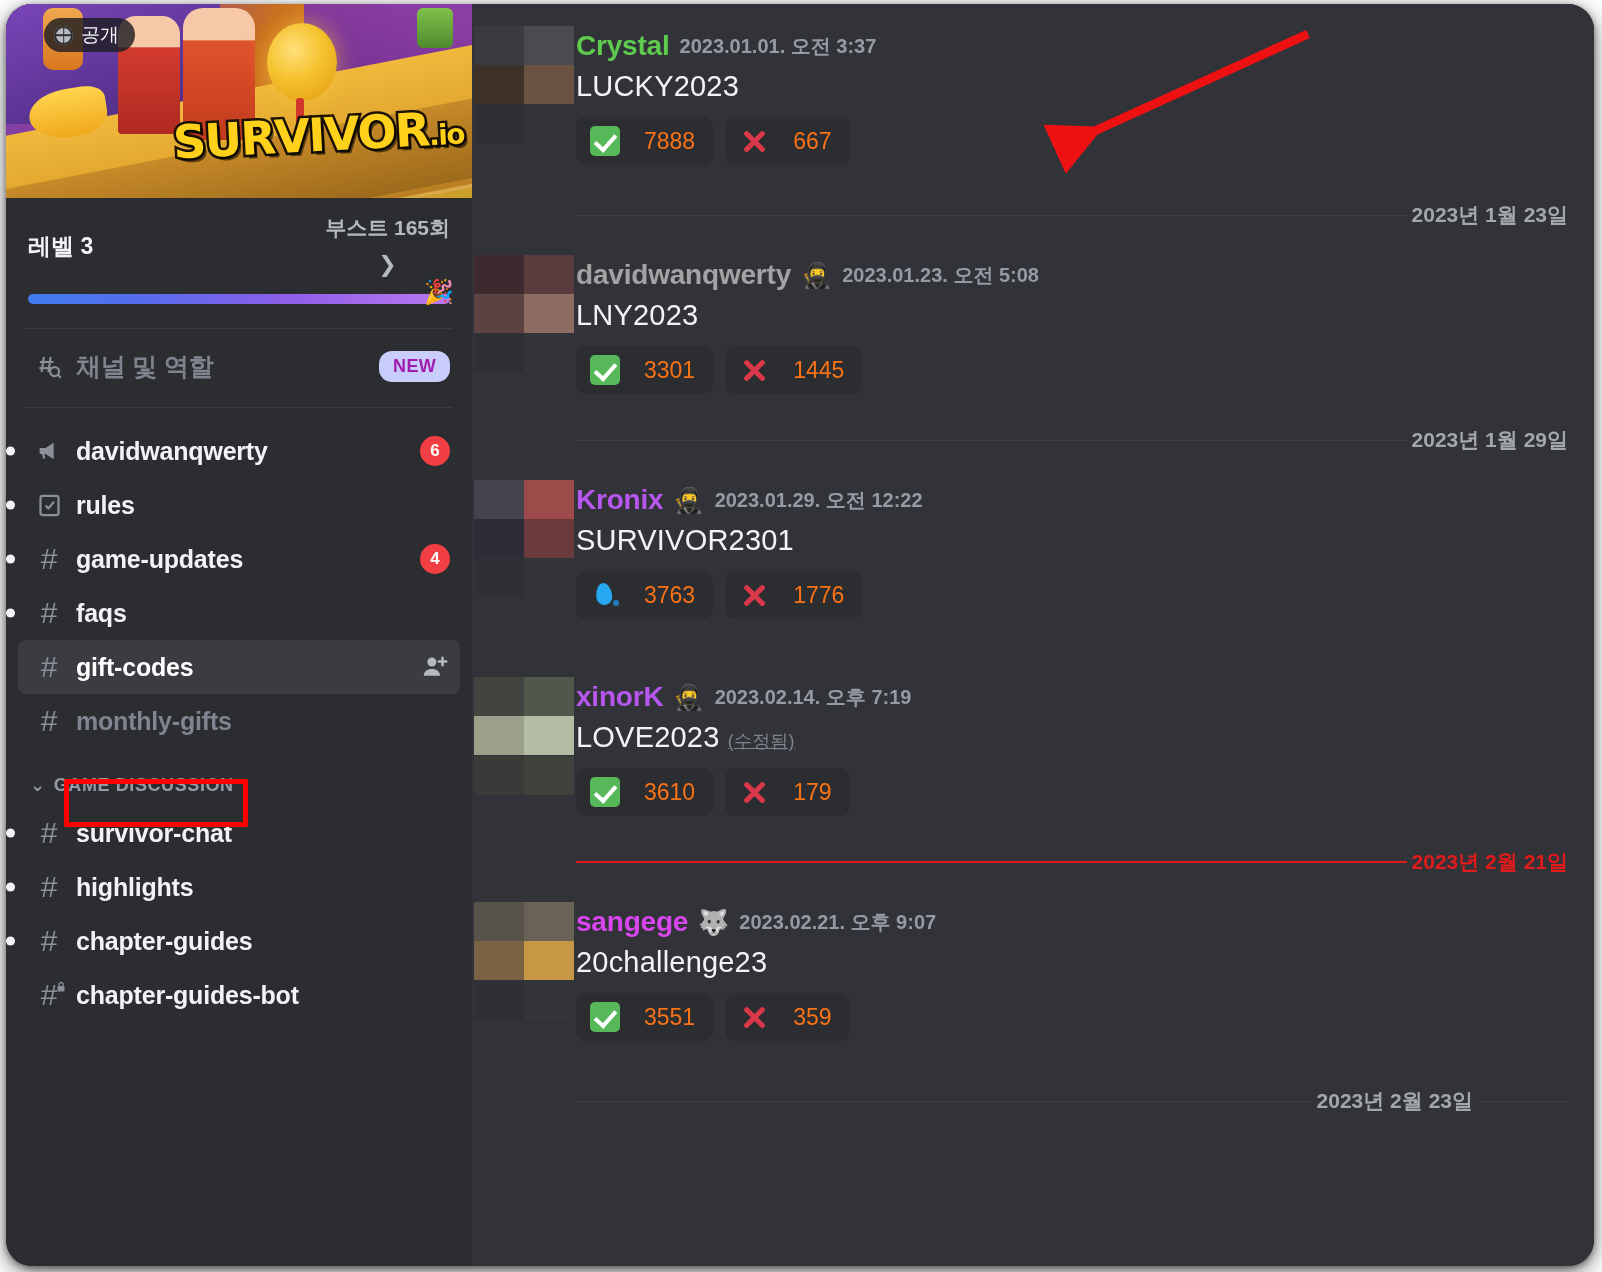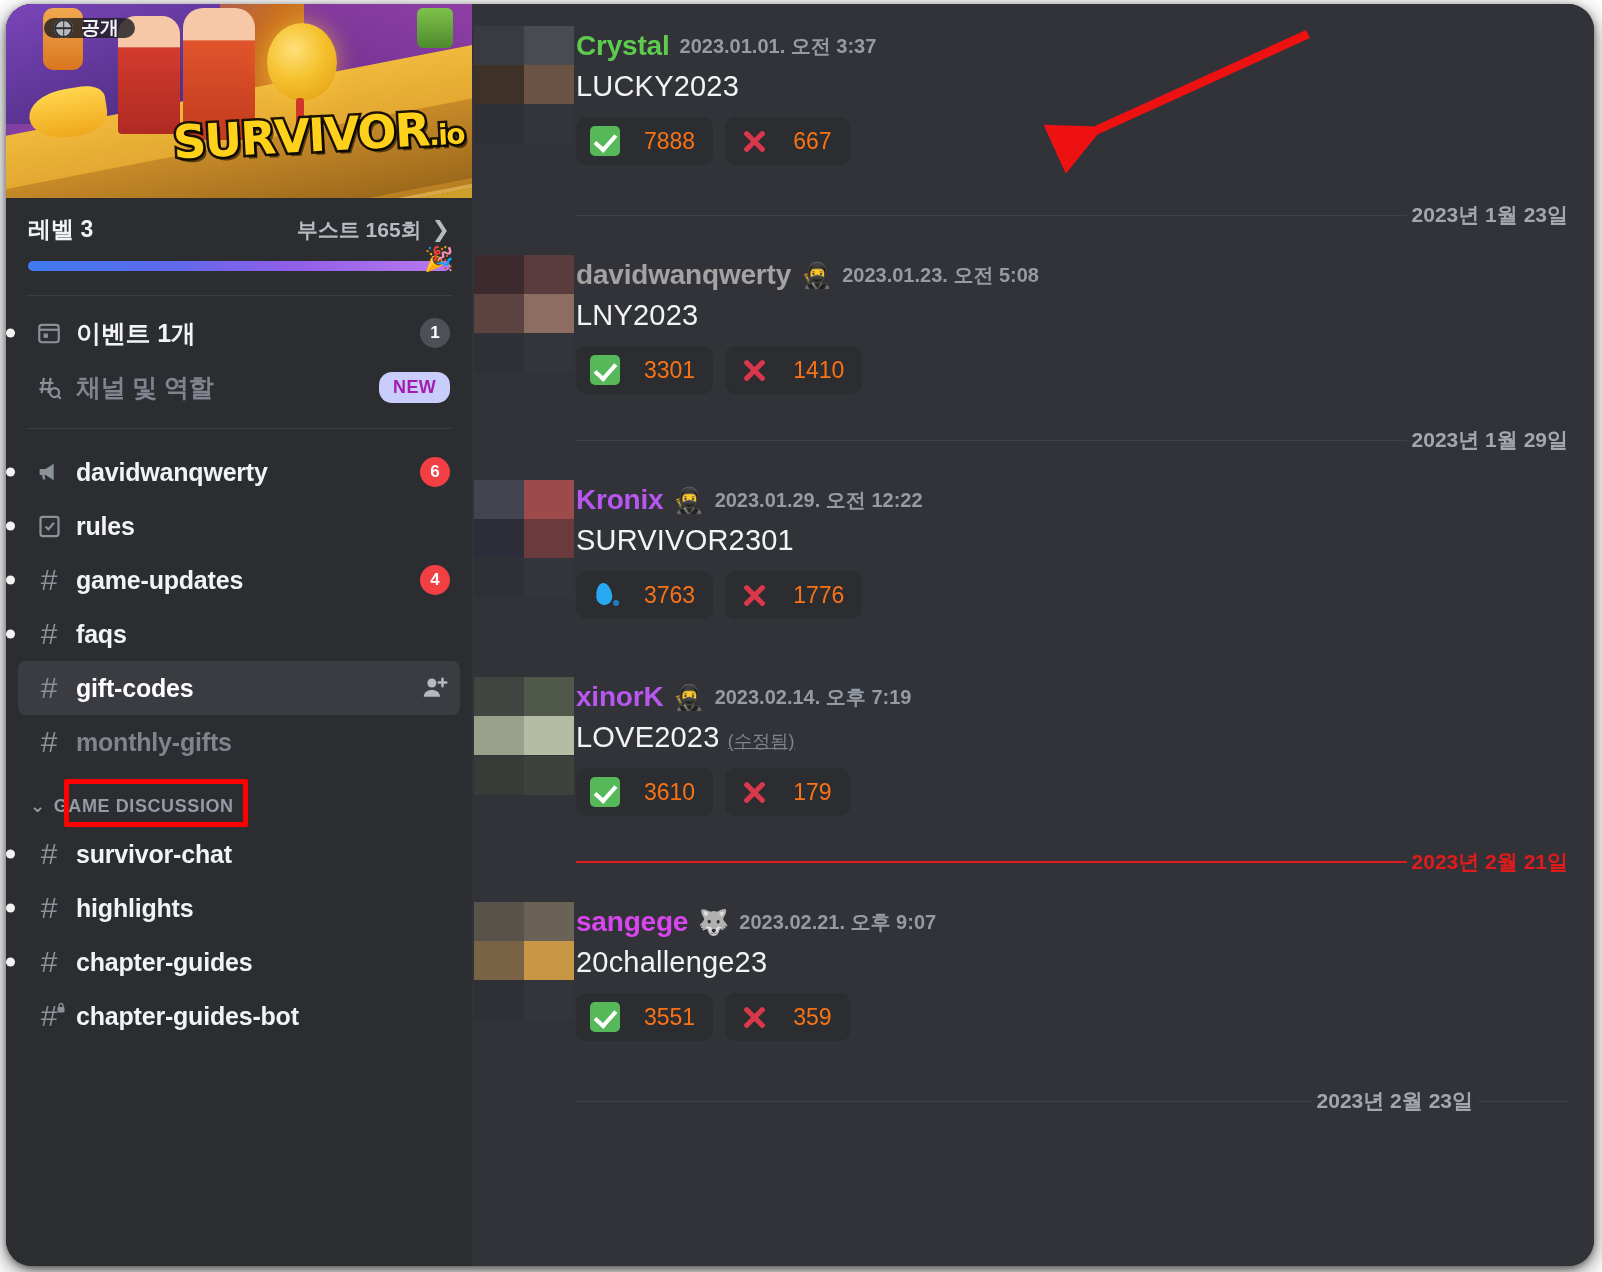--- a/index.html
+++ b/index.html
@@ -103,27 +103,27 @@
     paint-order: stroke fill;
     font-family: "DejaVu Sans", sans-serif;
     transform: rotate(-3deg);
     text-shadow: 3px 4px 0 rgba(0,0,0,.55);
   }
   .survivor-logo .io { font-size: 28px; }
 
   .public-badge {
     position: absolute;
     left: 38px; top: 14px;
-    height: 20px;
+    height: 34px;
     padding: 0 16px 0 10px;
     display: flex; align-items: center; gap: 8px;
     background: rgba(30,31,34,0.82);
     border-radius: 17px;
     color: #f2f3f5;
-    font-size: 19px; font-weight: 700;
+    font-size: 19px; font-weight: 400;
     z-index: 5;
   }
   .globe {
     width: 19px; height: 19px; border-radius: 50%;
     background: #b9bbbe;
     position: relative; flex: 0 0 19px;
     box-shadow: inset 0 0 0 2px #2b2d31;
   }
   .globe:before{
     content:''; position:absolute; left:50%; top:1px; width:1.6px; height:17px;
@@ -131,21 +131,21 @@
   }
   .globe:after{
     content:''; position:absolute; top:50%; left:1px; width:17px; height:1.6px;
     background:#2b2d31; transform:translateY(-50%);
   }
 
   
   .level-block { padding: 16px 22px 10px 22px; }
   .level-row { display: flex; align-items: center; justify-content: space-between; }
   .level-text { color: #f2f3f5; font-size: 23px; font-weight: 700; }
-  .boost-right { display:flex; align-items:center; gap: 10px; color:#b5bac1; font-size: 21px; font-weight:600;}
+  .boost-right { display:flex; align-items:center; gap: 10px; color:#b5bac1; font-size: 21px; font-weight:600;flex-direction:column;}
   .chev { color: #b5bac1; font-size: 22px; font-weight: 400; }
   .boost-bar-wrap { position: relative; margin-top: 16px; height: 10px; }
   .boost-bar {
     height: 10px; border-radius: 5px;
     background: linear-gradient(90deg,#3f7bf0 0%, #5a6bec 30%, #8f5fe8 62%, #b978f0 100%);
   }
   .party { position:absolute; right:-4px; top:-16px; font-size: 24px; }
 
   .sep { height: 1px; background: #3a3c41; margin: 14px 20px 0 20px; }
 
@@ -335,32 +335,20 @@
       <div class="boost-bar-wrap">
         <div class="boost-bar"></div>
         <span class="party">🎉</span>
       </div>
     </div>
 
     <div class="sep"></div>
 
     <div class="nav">
 
-      <div class="nav-item korean white">
-        <span class="pip"></span>
-        <span class="ico">
-          <svg width="26" height="26" viewBox="0 0 24 24" fill="none" stroke="currentColor" stroke-width="2">
-            <rect x="3" y="4.5" width="18" height="16" rx="2.5"></rect>
-              <path d="M3 9h18"></path>
-              <rect x="7" y="12.5" width="4" height="4" fill="currentColor" stroke="none"></rect>
-          </svg>
-        </span>
-        <span class="lbl">이벤트 1개</span>
-        <span class="badge-count">1</span>
-      </div>
 
       <div class="nav-item korean dim">
         <span class="ico">
           <svg width="27" height="27" viewBox="0 0 24 24" fill="none" stroke="currentColor" stroke-width="1.9">
             <path d="M7 3.5 5 17"></path>
               <path d="M13 3.5 11 17"></path>
               <path d="M3.5 8h12"></path>
               <path d="M3 13.5h11"></path>
             <circle cx="16.5" cy="16.5" r="4"></circle>
               <path d="M19.6 19.6 22 22"></path>
@@ -521,21 +509,21 @@
           <span class="tstamp">2023.01.23. 오전 5:08</span>
         </div>
         <div class="mtext">LNY2023</div>
         <div class="reactions">
           <div class="react">
             <span class="rx-check"></span>
             <span class="num">3301</span>
           </div>
           <div class="react">
             <span class="rx-x"></span>
-            <span class="num">1410</span>
+            <span class="num">1445</span>
           </div>
         </div>
       </div>
     </div>
 
     <div style="height:32px"></div>
     <div class="divider">
       <span class="line"></span>
       <span class="dlabel">2023년 1월 29일</span>
     </div>

